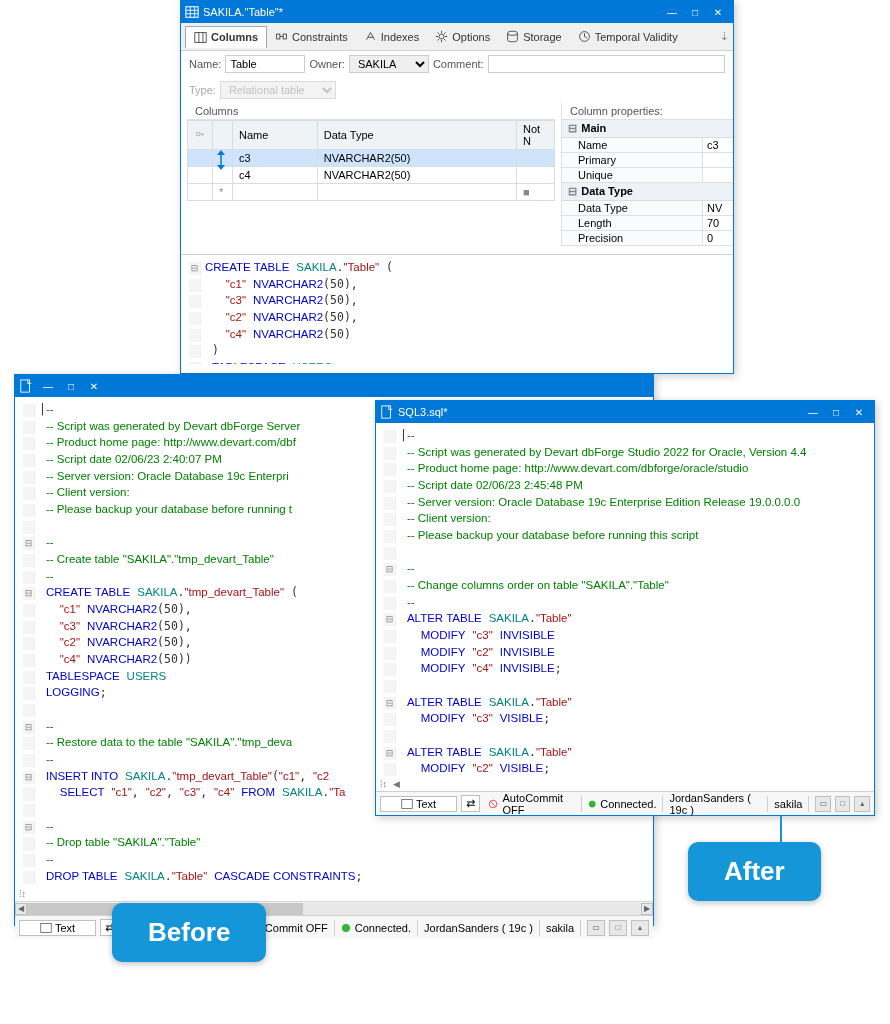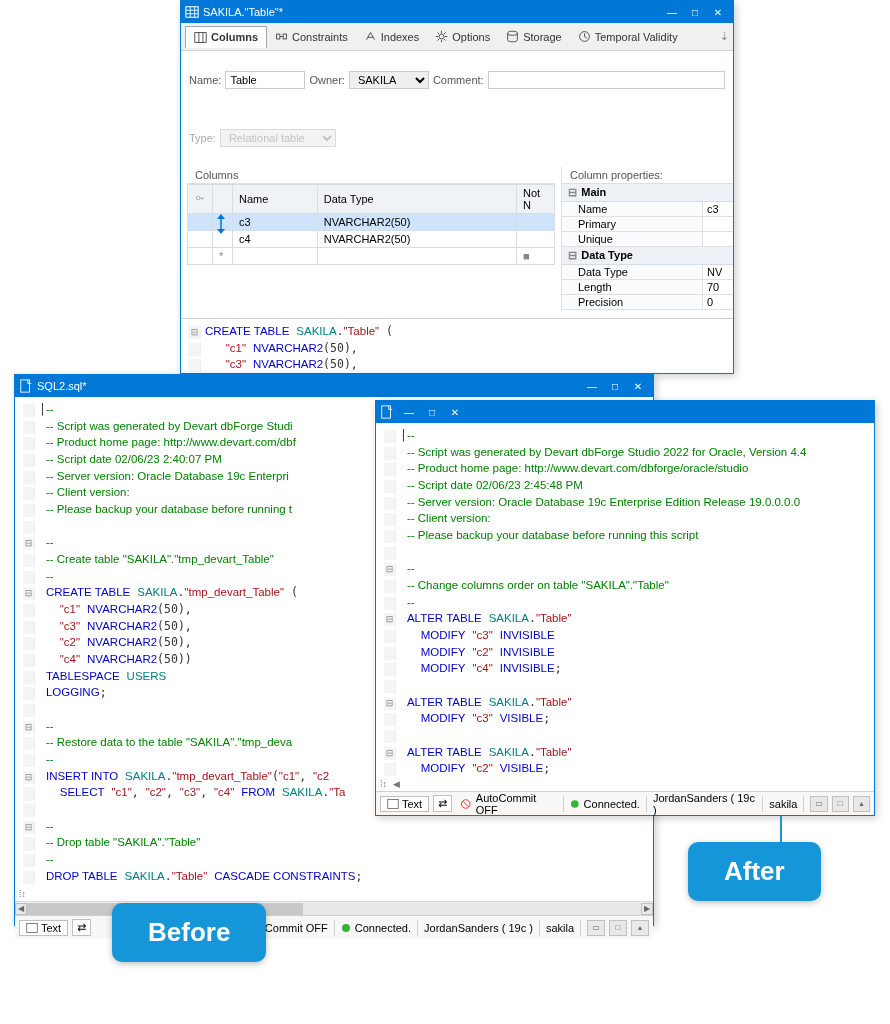--- a/index.html
+++ b/index.html
@@ -7,38 +7,38 @@
 .win{position:absolute;background:#fff;border:1px solid #0078d7;box-shadow:2px 2px 8px rgba(0,0,0,.2)}
 .titlebar{background:#0078d7;color:#fff;height:22px;display:flex;align-items:center;padding:0 4px;font-size:11px}
 .titlebar .ico{width:14px;height:14px;margin-right:4px;flex-shrink:0}
 .titlebar .ttl{flex:1}
 .winbtns{display:flex;gap:1px}
 .winbtns span{width:22px;height:18px;display:flex;align-items:center;justify-content:center;cursor:pointer;font-size:10px}
 .toolbar{background:#f0f0f0;border-bottom:1px solid #d0d0d0;display:flex;align-items:center;padding:2px 4px;font-size:11px;color:#333}
 .toolbar .tab{padding:4px 8px;display:flex;align-items:center;gap:4px;cursor:pointer}
 .toolbar .tab.active{background:#fff;border:1px solid #9ab;border-bottom:none}
 .toolbar .ico{width:13px;height:13px}
-.formrow{padding:20px 8px;font-size:11px;display:flex;align-items:center;gap:4px;color:#555}
+.formrow{padding:4px 8px;font-size:11px;display:flex;align-items:center;gap:4px;color:#555}
 .formrow input,.formrow select{font-size:11px;padding:1px 4px;border:1px solid #ccc;height:18px}
 .formrow input{width:80px}
 .formrow select{width:80px}
 .secthdr{font-size:11px;padding:2px 8px;color:#555;border-bottom:1px solid #e0e0e0}
 .grid{font-size:11px;border-collapse:collapse;width:100%}
 .grid th,.grid td{border:1px solid #d5dde6;padding:2px 6px;text-align:left;background:#fff}
 .grid th{background:#f0f3f6;font-weight:normal}
 .grid tr.sel td{background:#cfe3fb}
 .codepane{font-family:Consolas,monospace;font-size:11.5px;line-height:1.45;padding:4px 8px;white-space:pre;overflow:hidden;color:#333}
 .kw-bl{color:#0000c8}
 .kw-st{color:#a31515}
 .kw-tl{color:#008080}
 .kw-ty{color:#0000c8}
 .cmt{color:#008000}
 .gut{display:inline-block;width:12px;text-align:center;color:#888;background:#f5f5f5;border-right:1px solid #eee;margin-right:4px;user-select:none;font-size:9px}
 .statusbar{border-top:1px solid #d0d0d0;background:#f7f7f7;height:24px;display:flex;align-items:center;font-size:11px;padding:0 4px;gap:4px}
-.statusbar .sbtn{border:1px solid #c0c0c0;padding:1px 6px;display:flex;align-items:center;gap:3px;cursor:pointer;background:#fff}
+.statusbar .sbtn{border:1px solid #c0c0c0;padding:1px 20px;display:flex;align-items:center;gap:3px;cursor:pointer;background:#fff}
 .statusbar .sep{border-left:1px solid #d0d0d0;height:16px;margin:0 2px}
 .chip{position:absolute;background:#1496d8;color:#fff;font-weight:700;font-size:26px;padding:14px 36px;border-radius:10px;box-shadow:0 2px 6px rgba(0,0,0,.25)}
 .chipline{position:absolute;width:2px;background:#1496d8}
 .proppane{font-size:11px}
 .proppane .prow{display:flex;border-bottom:1px solid #e0e0e0}
 .proppane .prow .plbl{flex:1;padding:1px 6px 1px 16px;background:#fafbfc;border-right:1px solid #e0e0e0}
 .proppane .prow .pval{width:30px;padding:1px 4px}
 .proppane .phdr{font-weight:bold;padding:2px 6px;background:#eef2f6;border-bottom:1px solid #d5dde6}
 .scroll-btn{width:12px;height:12px;background:#e8e8e8;border:1px solid #c0c0c0;display:inline-flex;align-items:center;justify-content:center;font-size:8px;color:#666}
 .hscroll{height:14px;background:#f0f0f0;border-top:1px solid #d8d8d8;display:flex;align-items:center}
@@ -219,29 +219,28 @@
 <span class="gut"> </span> <span class="kw-bl">TABLESPACE</span> <span class="kw-tl">USERS</span>
  ;</div>
 </div>
 
 <div class="win" style="left:14px;top:374px;width:640px;height:552px">
   <div class="titlebar">
     <svg class="ico" viewBox="0 0 16 16">
         <rect x="2" y="1" width="10" height="14" fill="none" stroke="#fff"></rect>
         <path d="M10 1 V5 H14" fill="none" stroke="#fff"></path>
       </svg>
-    <span class="ttl">SQL2.sql*</span>
     <div class="winbtns">
         <span>—</span>
         <span>□</span>
         <span>✕</span>
       </div>
   </div>
   <div class="codepane" style="height:490px;overflow:hidden"><span class="gut"> </span>|<span class="cmt">--</span>
-<span class="gut"> </span> <span class="cmt">-- Script was generated by Devart dbForge Studi</span>
+<span class="gut"> </span> <span class="cmt">-- Script was generated by Devart dbForge Server</span>
 <span class="gut"> </span> <span class="cmt">-- Product home page: http://www.devart.com/dbf</span>
 <span class="gut"> </span> <span class="cmt">-- Script date 02/06/23 2:40:07 PM</span>
 <span class="gut"> </span> <span class="cmt">-- Server version: Oracle Database 19c Enterpri</span>
 <span class="gut"> </span> <span class="cmt">-- Client version:</span>
 <span class="gut"> </span> <span class="cmt">-- Please backup your database before running t</span>
 <span class="gut"> </span>
 <span class="gut">⊟</span> <span class="cmt">--</span>
 <span class="gut"> </span> <span class="cmt">-- Create table "SAKILA"."tmp_devart_Table"</span>
 <span class="gut"> </span> <span class="cmt">--</span>
 <span class="gut">⊟</span> <span class="kw-bl">CREATE TABLE</span> <span class="kw-tl">SAKILA</span>.<span class="kw-st">"tmp_devart_Table"</span> (
@@ -307,20 +306,21 @@
     <span class="scroll-btn" style="width:18px;height:16px">▴</span>
   </div>
 </div>
 
 <div class="win" style="left:375px;top:400px;width:500px;height:416px">
   <div class="titlebar">
     <svg class="ico" viewBox="0 0 16 16">
         <rect x="2" y="1" width="10" height="14" fill="none" stroke="#fff"></rect>
         <path d="M10 1 V5 H14" fill="none" stroke="#fff"></path>
       </svg>
+    <span class="ttl">SQL3.sql*</span>
     <div class="winbtns">
         <span>—</span>
         <span>□</span>
         <span>✕</span>
       </div>
   </div>
   <div class="codepane" style="height:354px;overflow:hidden"><span class="gut"> </span>|<span class="cmt">--</span>
 <span class="gut"> </span> <span class="cmt">-- Script was generated by Devart dbForge Studio 2022 for Oracle, Version 4.4</span>
 <span class="gut"> </span> <span class="cmt">-- Product home page: http://www.devart.com/dbforge/oracle/studio</span>
 <span class="gut"> </span> <span class="cmt">-- Script date 02/06/23 2:45:48 PM</span>

